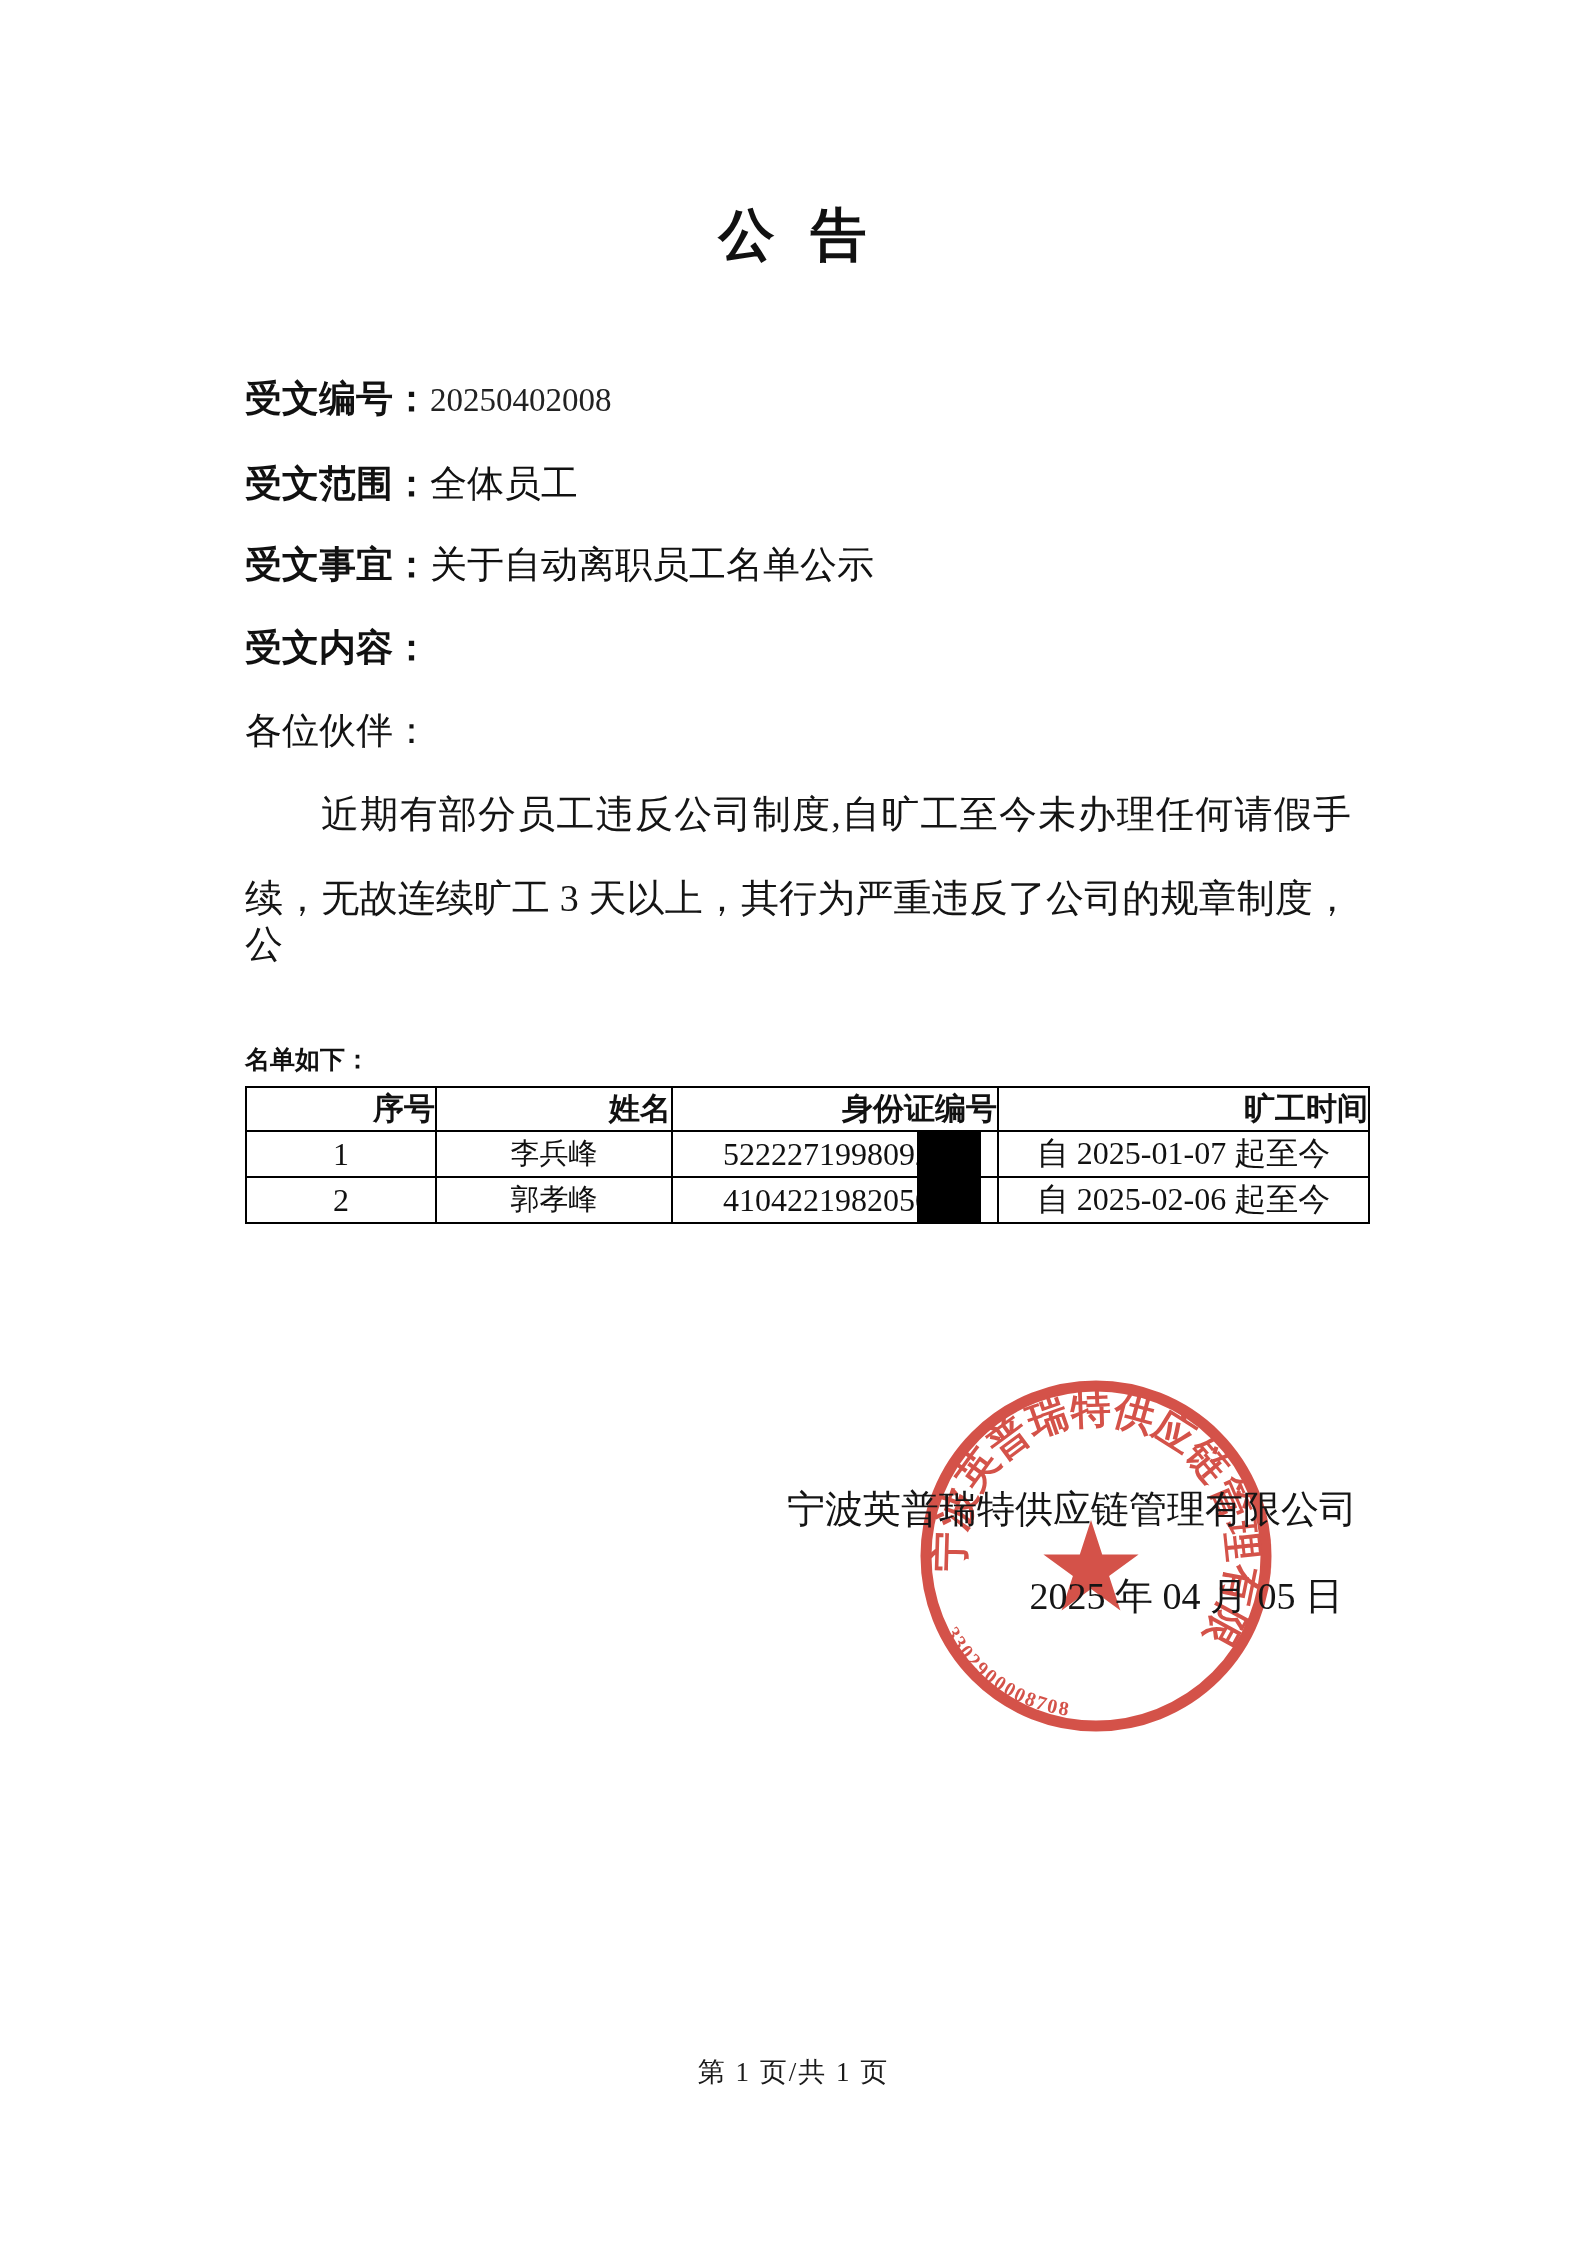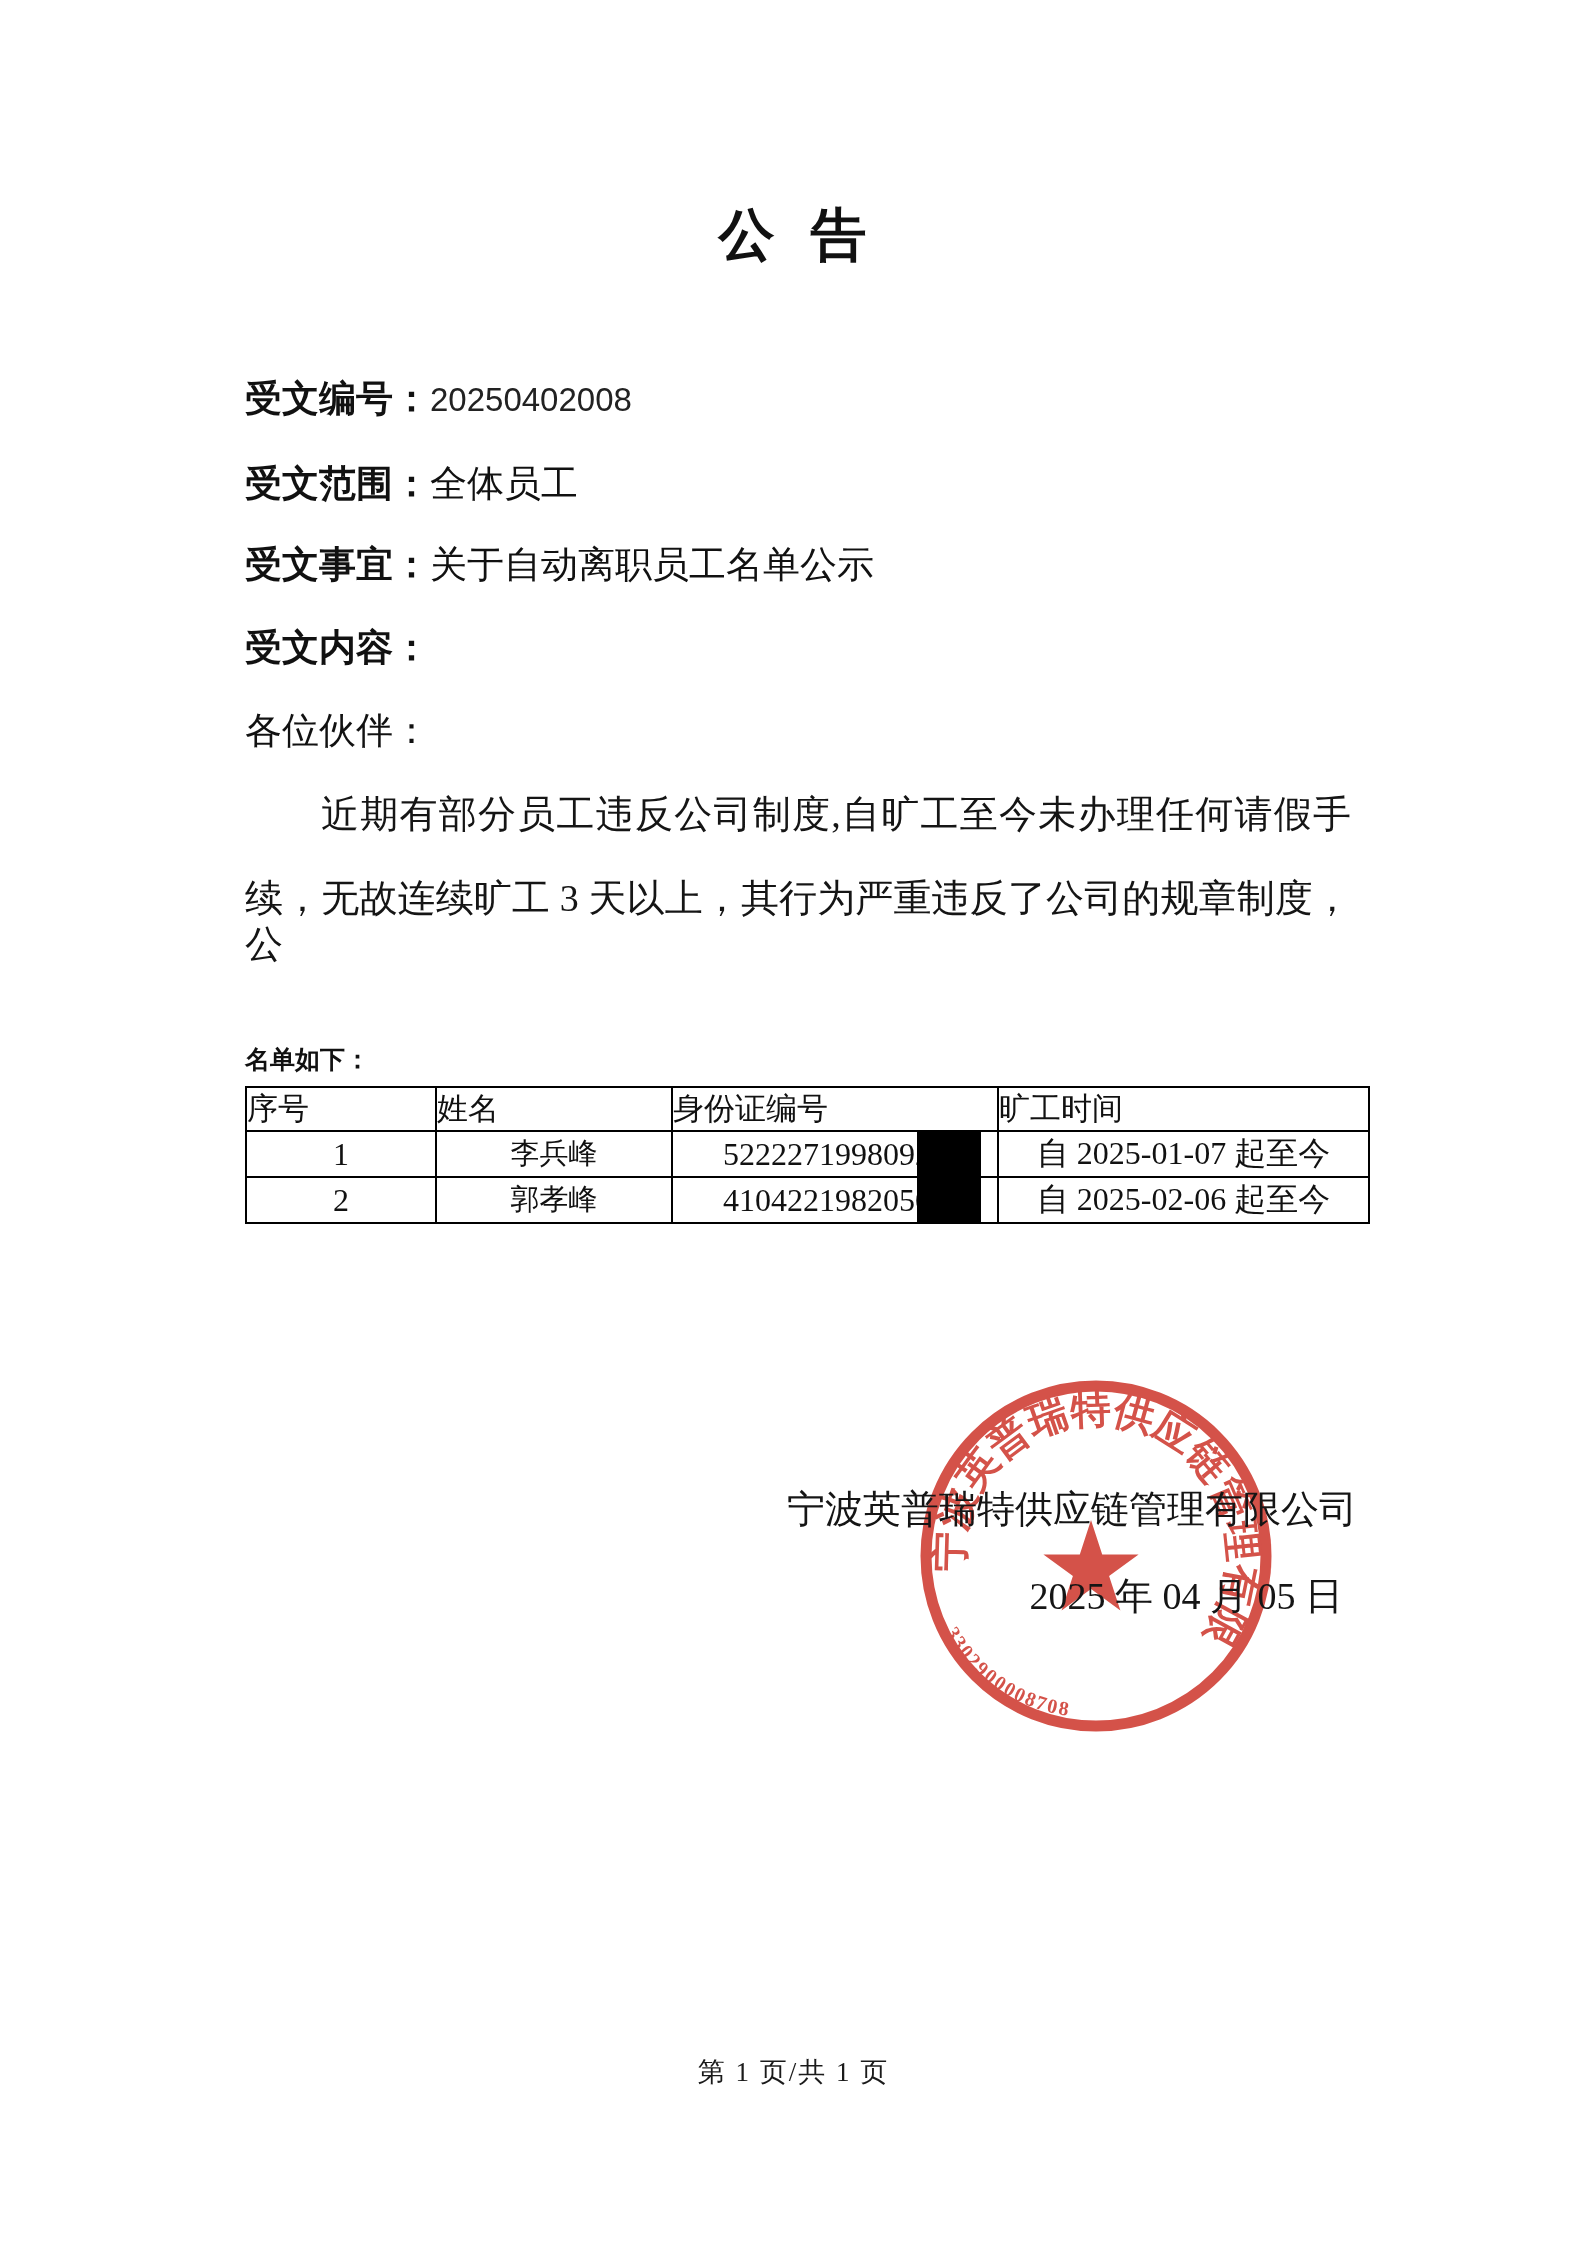--- a/index.html
+++ b/index.html
@@ -11,21 +11,21 @@
   .page{position:relative;width:1587px;height:2245px;background:#fff;overflow:hidden;}
 
   .title{
     position:absolute;top:198px;left:0;width:100%;text-align:center;
     font-size:56px;font-weight:700;word-spacing:18px;letter-spacing:2px;
   }
 
   .field{position:absolute;left:245px;font-size:37px;line-height:1.15;white-space:nowrap;}
   .field .lbl{font-weight:700;}
   .field .val{font-weight:400;}
-  .val-num{font-family:Liberation Sans, sans-serif;font-size:33px;color:#222;}
+  .val-num{font-family:Liberation Serif, serif;font-size:33px;color:#222;}
   .f1{top:378px;} .f2{top:463px;} .f3{top:544px;} .f4{top:627px;}
   .salutation{position:absolute;left:245px;top:706px;font-size:37px;}
 
   .body-line{
     position:absolute;left:245px;width:1106px;font-size:38px;line-height:1.2;
     box-sizing:border-box;color:#151515;
   }
   .bl1{top:792px;padding-left:76px;text-align:justify;text-align-last:justify;}
   .bl2{top:876px;text-align:justify;text-align-last:justify;}
   .bl3{top:962px;text-align:left;}
@@ -33,21 +33,21 @@
   .list-intro{position:absolute;left:245px;top:1043px;font-size:25px;font-weight:700;}
 
   table.roster{
     position:absolute;left:245px;top:1086px;width:1123px;
     border-collapse:collapse;table-layout:fixed;
     font-size:32px;color:#111;
   }
   table.roster th,table.roster td{
     border:2px solid #000;padding:0;overflow:hidden;white-space:nowrap;
   }
-  table.roster th{font-weight:400;font-size:31px;height:42px;text-align:left;}
+  table.roster th{font-weight:700;font-size:31px;height:42px;text-align:right;}
   table.roster td{height:43px;text-align:center;}
   td.cell-name{font-weight:400;font-size:29px;}
   td.cell-id{text-align:left;padding-left:10px;position:relative;}
   .redact{
     position:absolute;right:16px;top:0;bottom:0;width:64px;background:#000;
   }
 
   .stamp{
     position:absolute;left:890px;top:1350px;width:420px;height:420px;
     mix-blend-mode:multiply;opacity:0.88;

